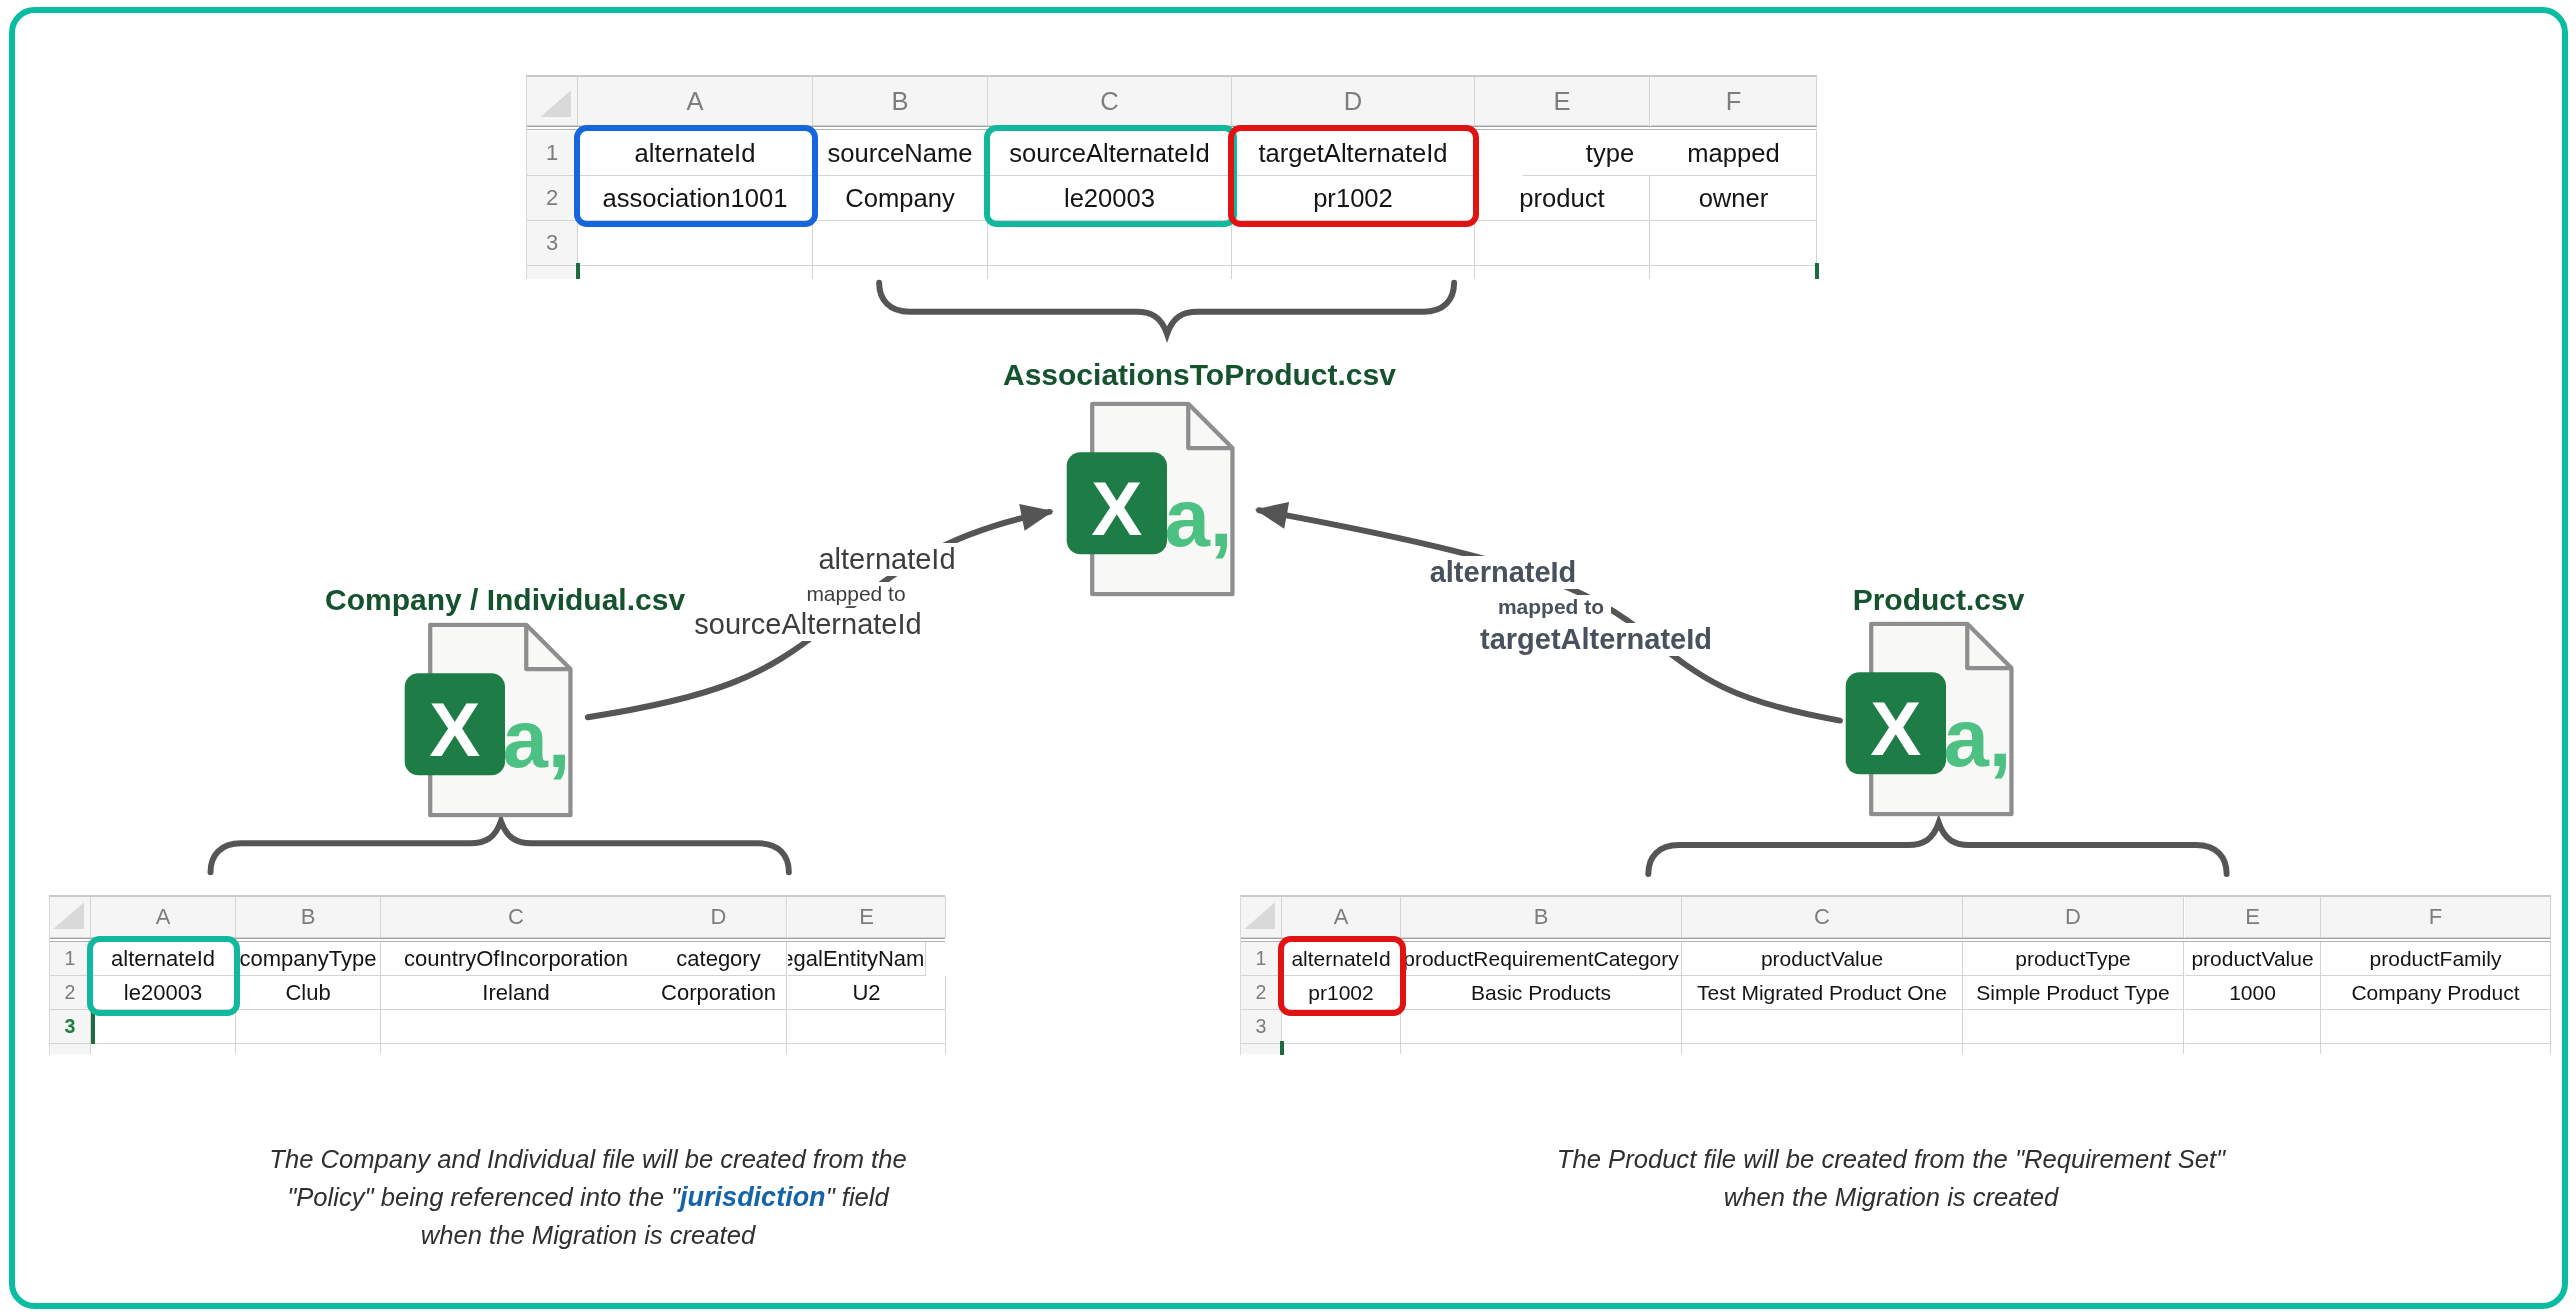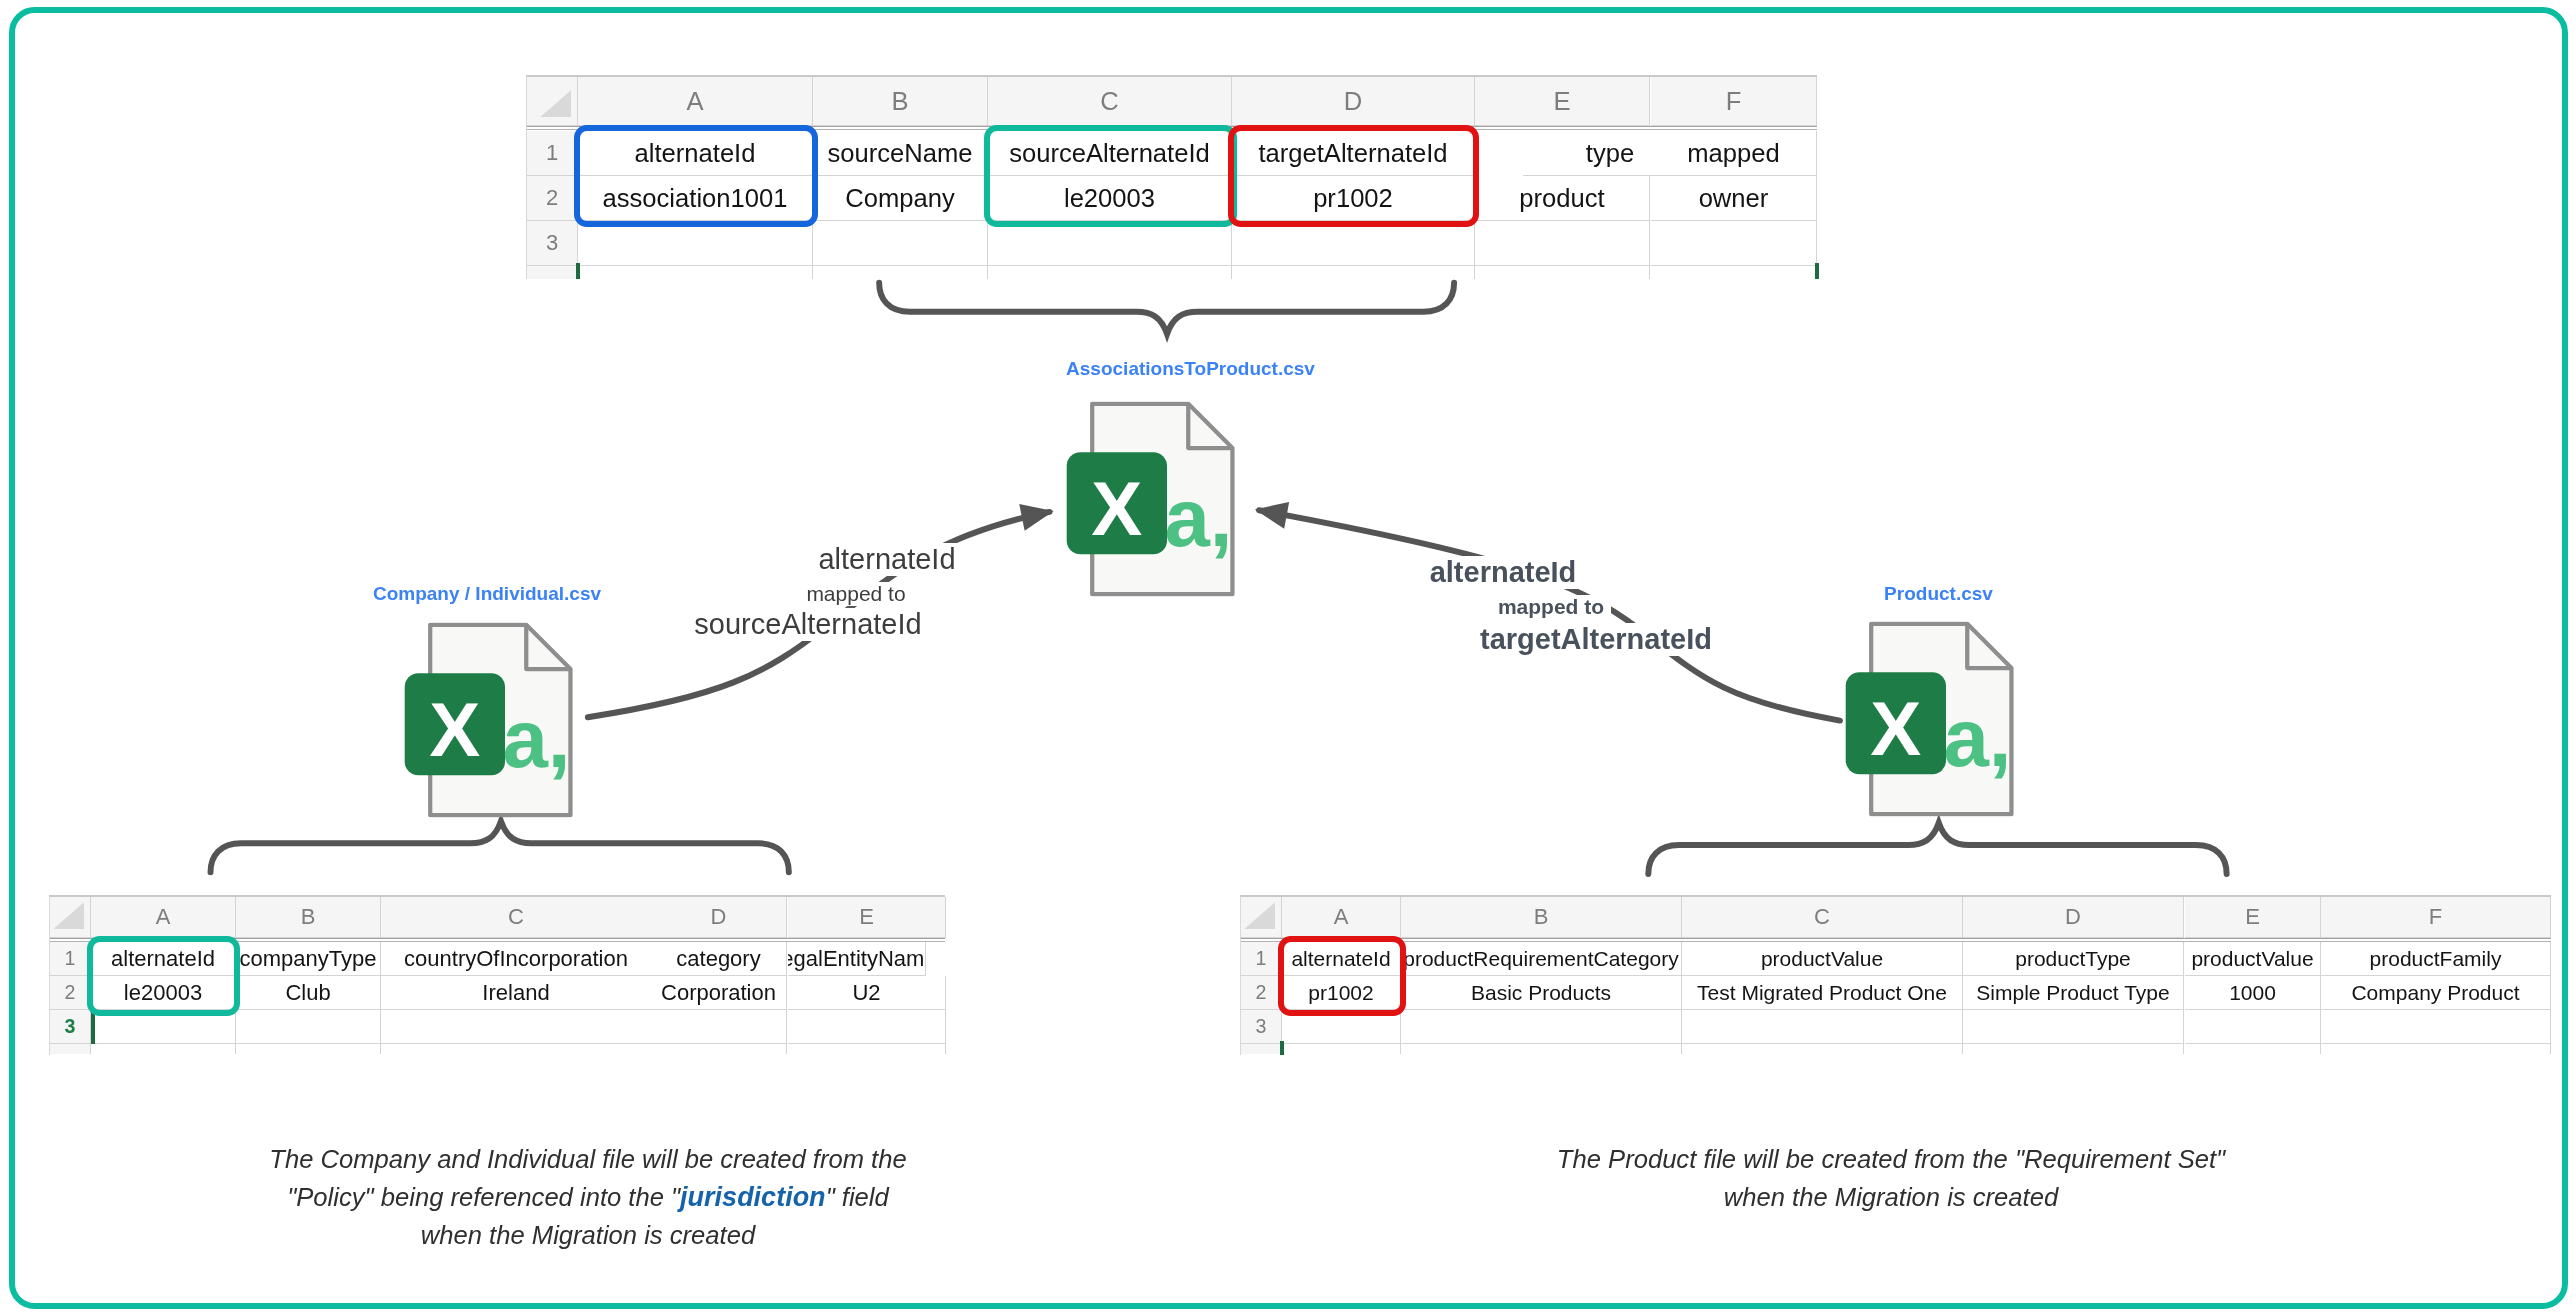--- a/index.html
+++ b/index.html
@@ -2,21 +2,21 @@
 <html style="font-size:13.6px"><head>
 <meta charset="utf-8">
 <style>
   html,body{margin:0;padding:0;background:#ffffff;}
   body{font-family:"Liberation Sans","DejaVu Sans",sans-serif;}
   .canvas{position:relative;width:2576px;height:1316px;background:#ffffff;overflow:hidden;}
   .frame{position:absolute;left:8.5px;top:6.8px;right:8.5px;bottom:6.8px;border:6.8px solid #0abda1;border-radius:25.6px;pointer-events:none;}
   .overlay{position:absolute;left:0;top:0;}
   .br,.ar{fill:none;stroke:#555555;stroke-width:7;stroke-linecap:round;}
   .icon{position:absolute;}
-  .csv-label{position:absolute;text-align:center;font-weight:bold;font-size:19px;color:#3b82f6;white-space:nowrap;}
+  .csv-label{position:absolute;text-align:center;font-weight:bold;font-size:30px;color:#14532d;white-space:nowrap;}
   .map-line{position:absolute;text-align:center;color:#3d3d3d;white-space:nowrap;}
   .map-line span{background:#ffffff;padding:0 6.8px;display:inline-block;}
   .map-big{font-size:29px;}
   .map-small{font-size:21px;}
   .map-right{color:#49525c;font-weight:bold;}
   .sheet{position:absolute;border-top:2.6px solid #c9c9c9;border-left:0.9px solid #d9d9d9;background:#ffffff;}
   .sc{position:absolute;box-sizing:border-box;display:flex;align-items:center;justify-content:center;
       border-right:0.9px solid #d4d4d4;border-bottom:0.9px solid #d4d4d4;color:#141414;background:#ffffff;
       overflow:hidden;white-space:nowrap;}
   .hc{background:#f5f5f5;color:#7d7d7d;}

